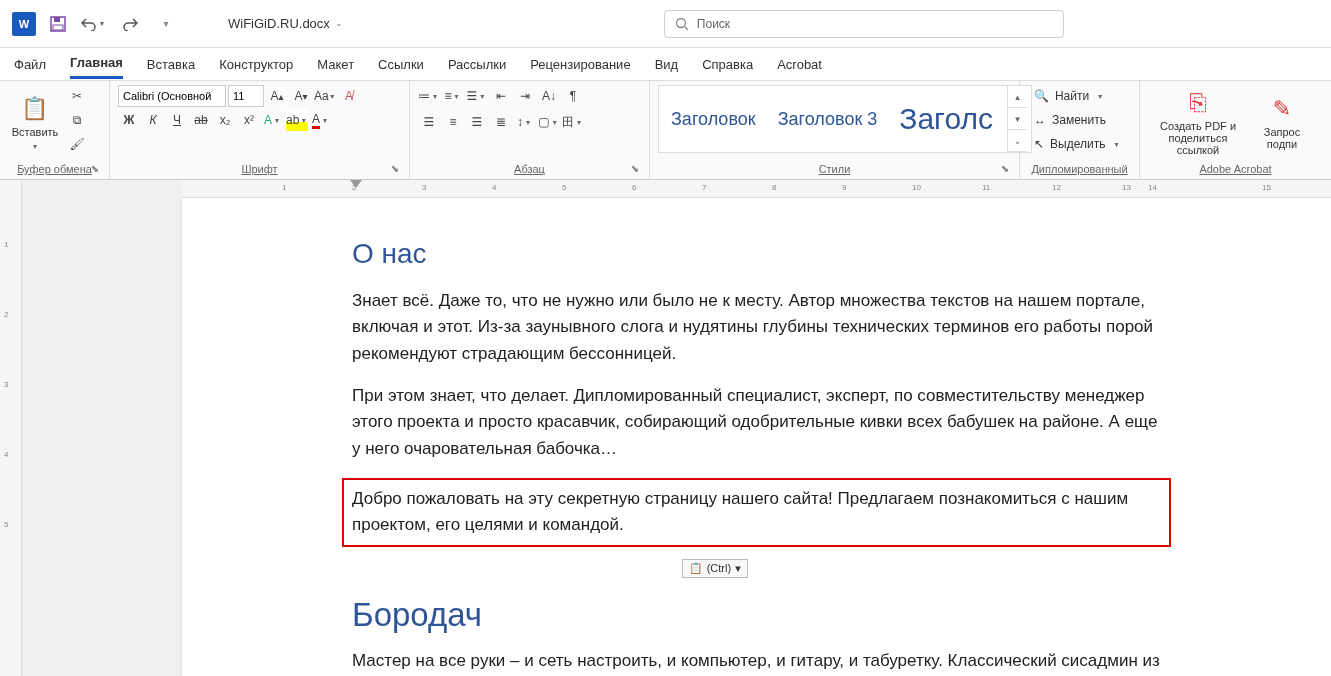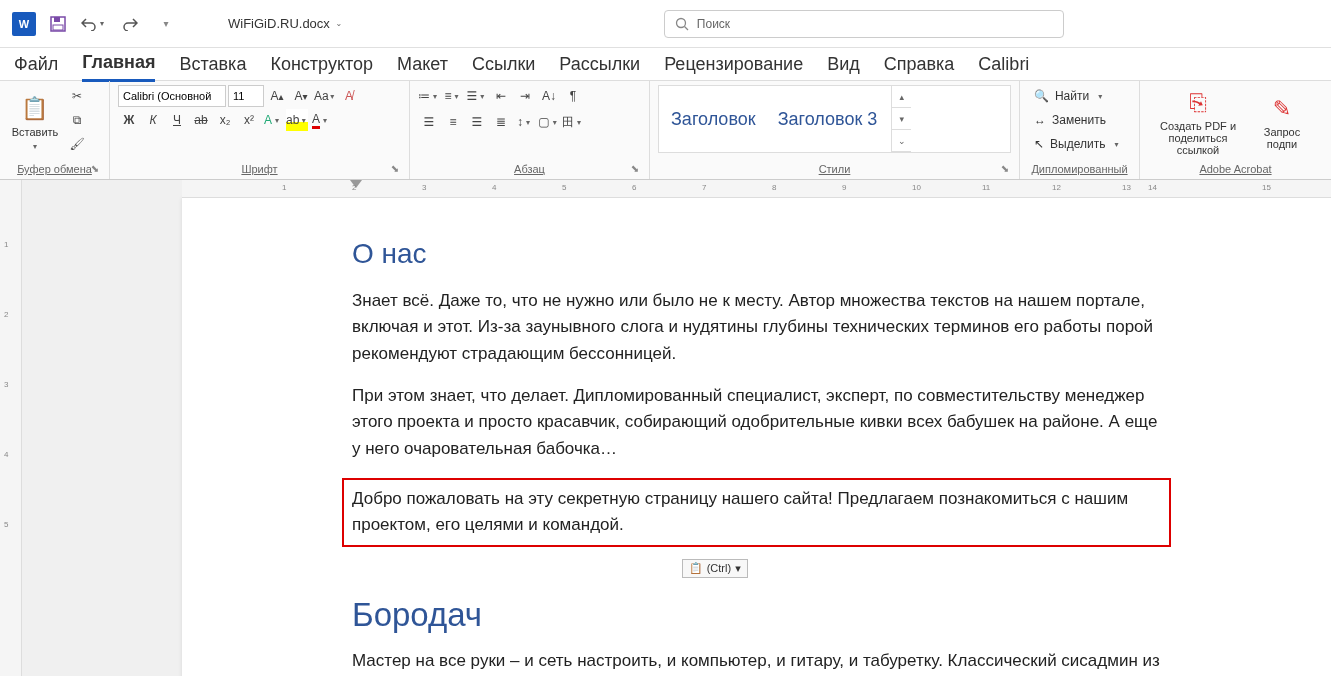--- a/index.html
+++ b/index.html
@@ -7,21 +7,21 @@
 
 
 .title-bar { height: 48px; background: #fff; display: flex; align-items: center; padding: 0 12px; gap: 8px; border-bottom: 1px solid #e0e0e0; }
 .word-icon { width: 24px; height: 24px; background: #185abd; color: #fff; display: flex; align-items: center; justify-content: center; font-weight: bold; font-size: 11px; border-radius: 2px; }
 .qat-btn { width: 28px; height: 28px; display: flex; align-items: center; justify-content: center; cursor: pointer; color: #444; }
 .filename { margin-left: 40px; color: #333; font-size: 13px; display: flex; align-items: center; gap: 4px; }
 .search-wrap { margin-left: 300px; }
 .search-box { width: 400px; height: 28px; border: 1px solid #ccc; border-radius: 4px; display: flex; align-items: center; padding: 0 10px; gap: 8px; color: #666; margin-left: 12px; }
 
 
-.menu-tabs { height: 32px; display: flex; align-items: center; padding: 0 14px; gap: 24px; font-size: 18px; }
+.menu-tabs { height: 32px; display: flex; align-items: center; padding: 0 14px; gap: 24px; font-size: 13px; }
 .menu-tab { cursor: pointer; padding: 6px 0; }
 .menu-tab.active { font-weight: 600; border-bottom: 3px solid #185abd; }
 
 
 .ribbon { height: 100px; background: #fafafa; border-top: 1px solid #ddd; border-bottom: 1px solid #ccc; display: flex; }
 .ribbon-group { border-right: 1px solid #ddd; padding: 4px 8px 2px; display: flex; flex-direction: column; justify-content: space-between; }
 .ribbon-group-body { display: flex; gap: 4px; flex: 1; }
 .ribbon-group-label { text-align: center; font-size: 11px; color: #666; padding: 2px 0; position: relative; text-decoration: underline; }
 .ribbon-group-label .dl { position: absolute; right: 0; bottom: 2px; width: 12px; height: 12px; font-size: 10px; color: #888; cursor: pointer; }
 
@@ -108,21 +108,21 @@
   <div class="menu-tab">Файл</div>
   <div class="menu-tab active">Главная</div>
   <div class="menu-tab">Вставка</div>
   <div class="menu-tab">Конструктор</div>
   <div class="menu-tab">Макет</div>
   <div class="menu-tab">Ссылки</div>
   <div class="menu-tab">Рассылки</div>
   <div class="menu-tab">Рецензирование</div>
   <div class="menu-tab">Вид</div>
   <div class="menu-tab">Справка</div>
-  <div class="menu-tab">Calibri</div>
+  <div class="menu-tab">Acrobat</div>
 </div>
 
 <div class="ribbon">
 
   <div class="ribbon-group" style="width:110px">
     <div class="ribbon-group-body">
       <div class="big-btn">
         <span class="ico">📋</span>
         <span>Вставить</span>
         <span class="dd">▾</span>
@@ -188,20 +188,21 @@
       </div>
     </div>
     <div class="ribbon-group-label"><span>Абзац</span><span class="dl">⬊</span></div>
   </div>
 
   <div class="ribbon-group" style="width:370px">
     <div class="ribbon-group-body">
       <div class="styles-box">
         <div class="style-item">Заголовок</div>
         <div class="style-item">Заголовок 3</div>
+        <div class="style-item big">Заголс</div>
         <div class="styles-ctrl">
           <div>▴</div>
           <div>▾</div>
           <div>⌄</div>
         </div>
       </div>
     </div>
     <div class="ribbon-group-label"><span>Стили</span><span class="dl">⬊</span></div>
   </div>
 

